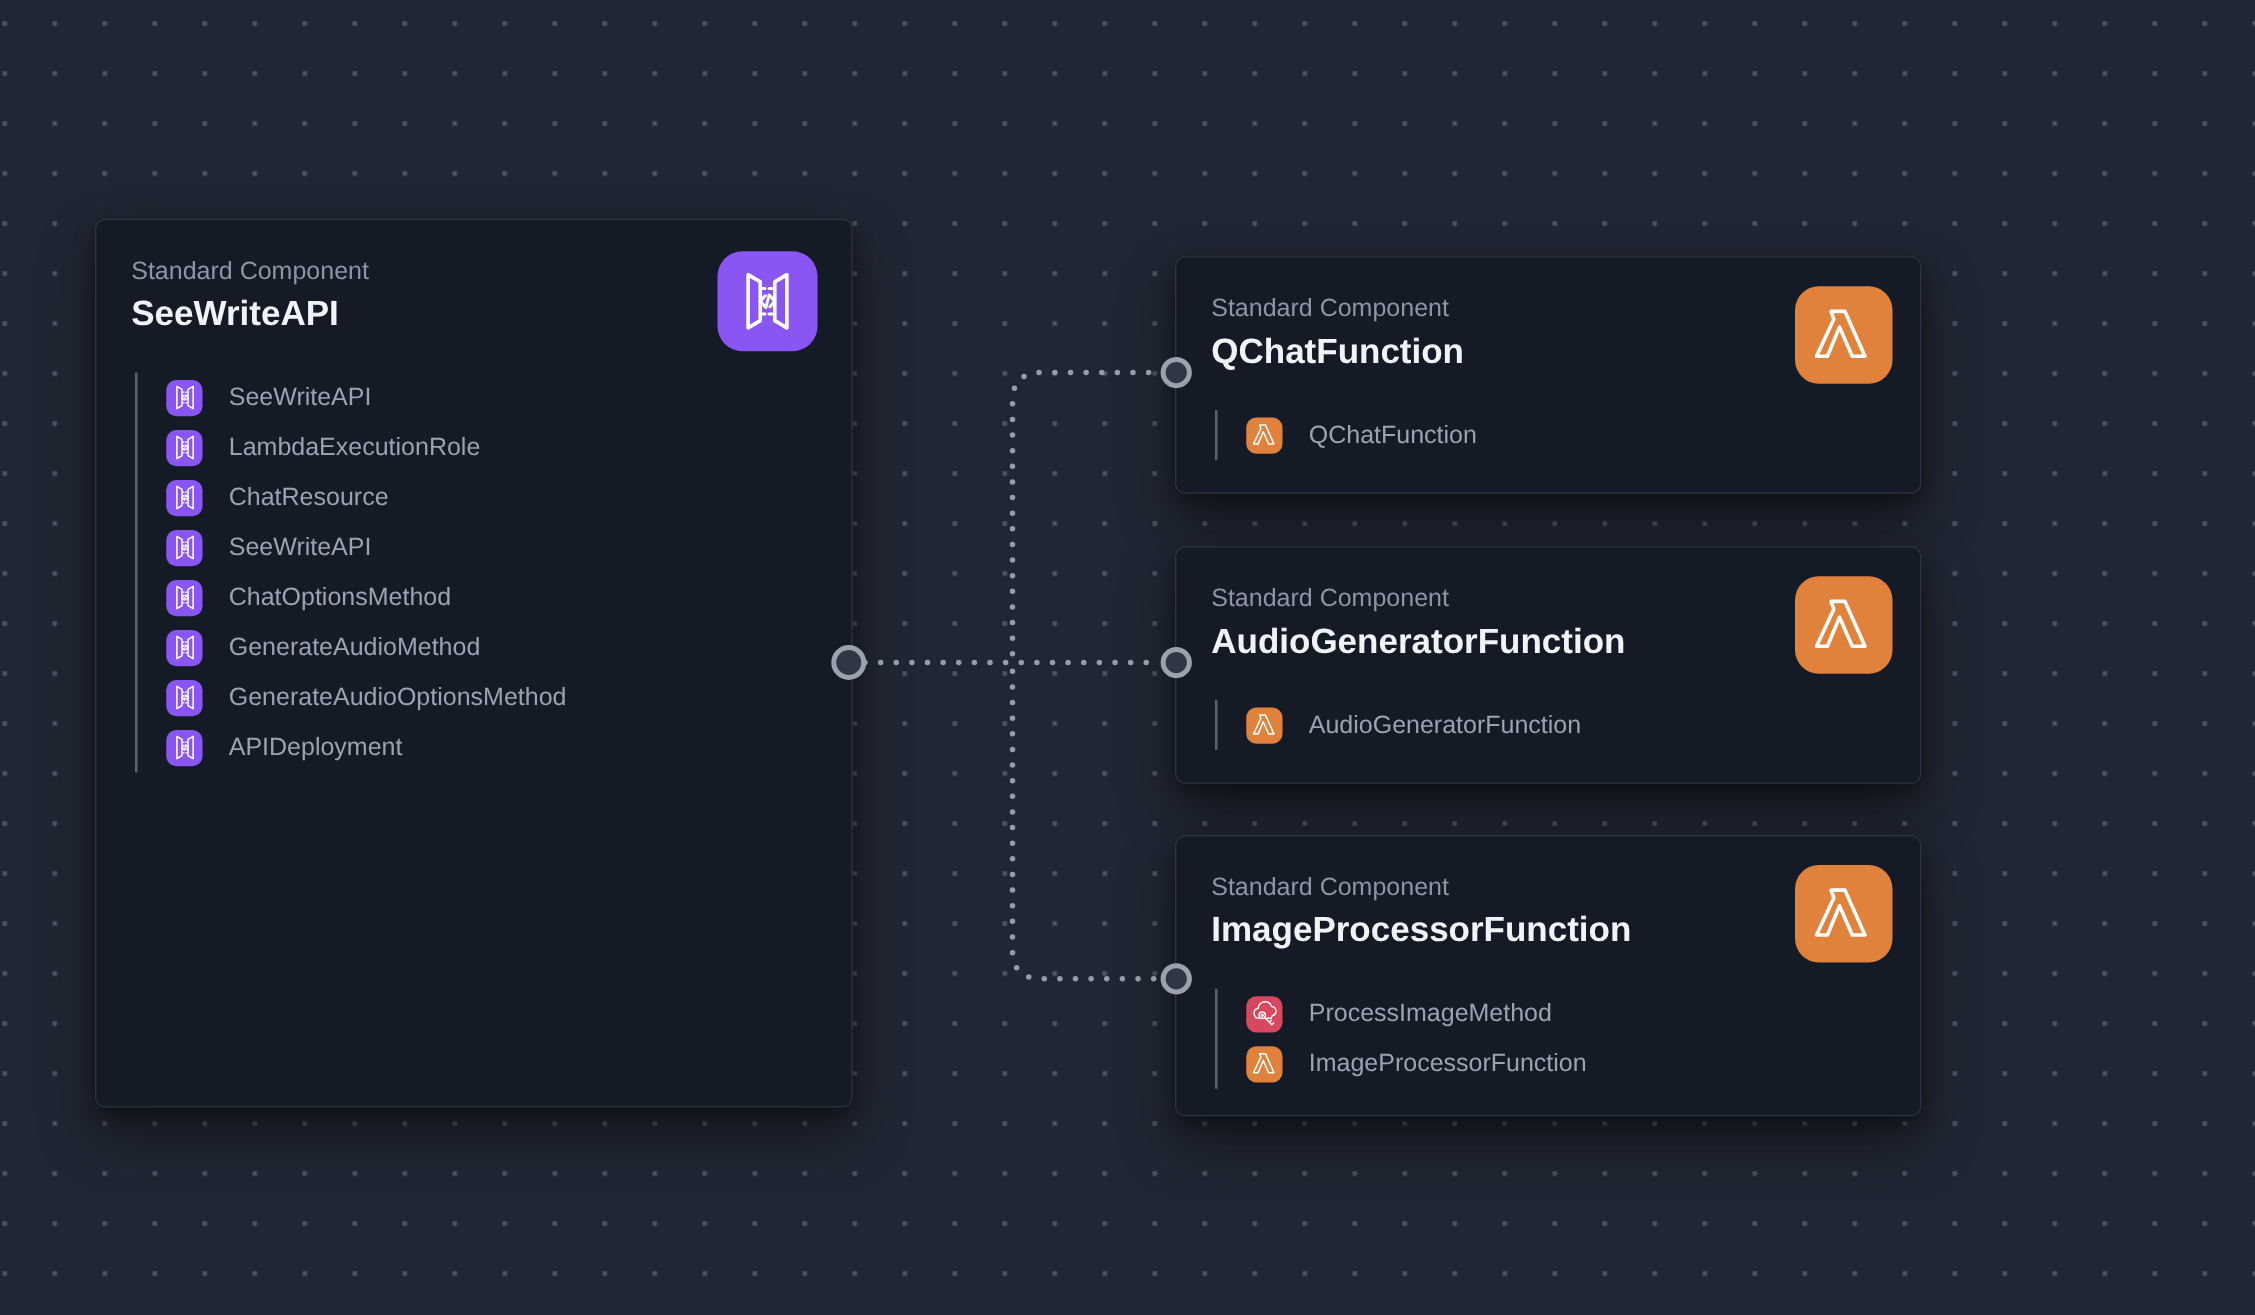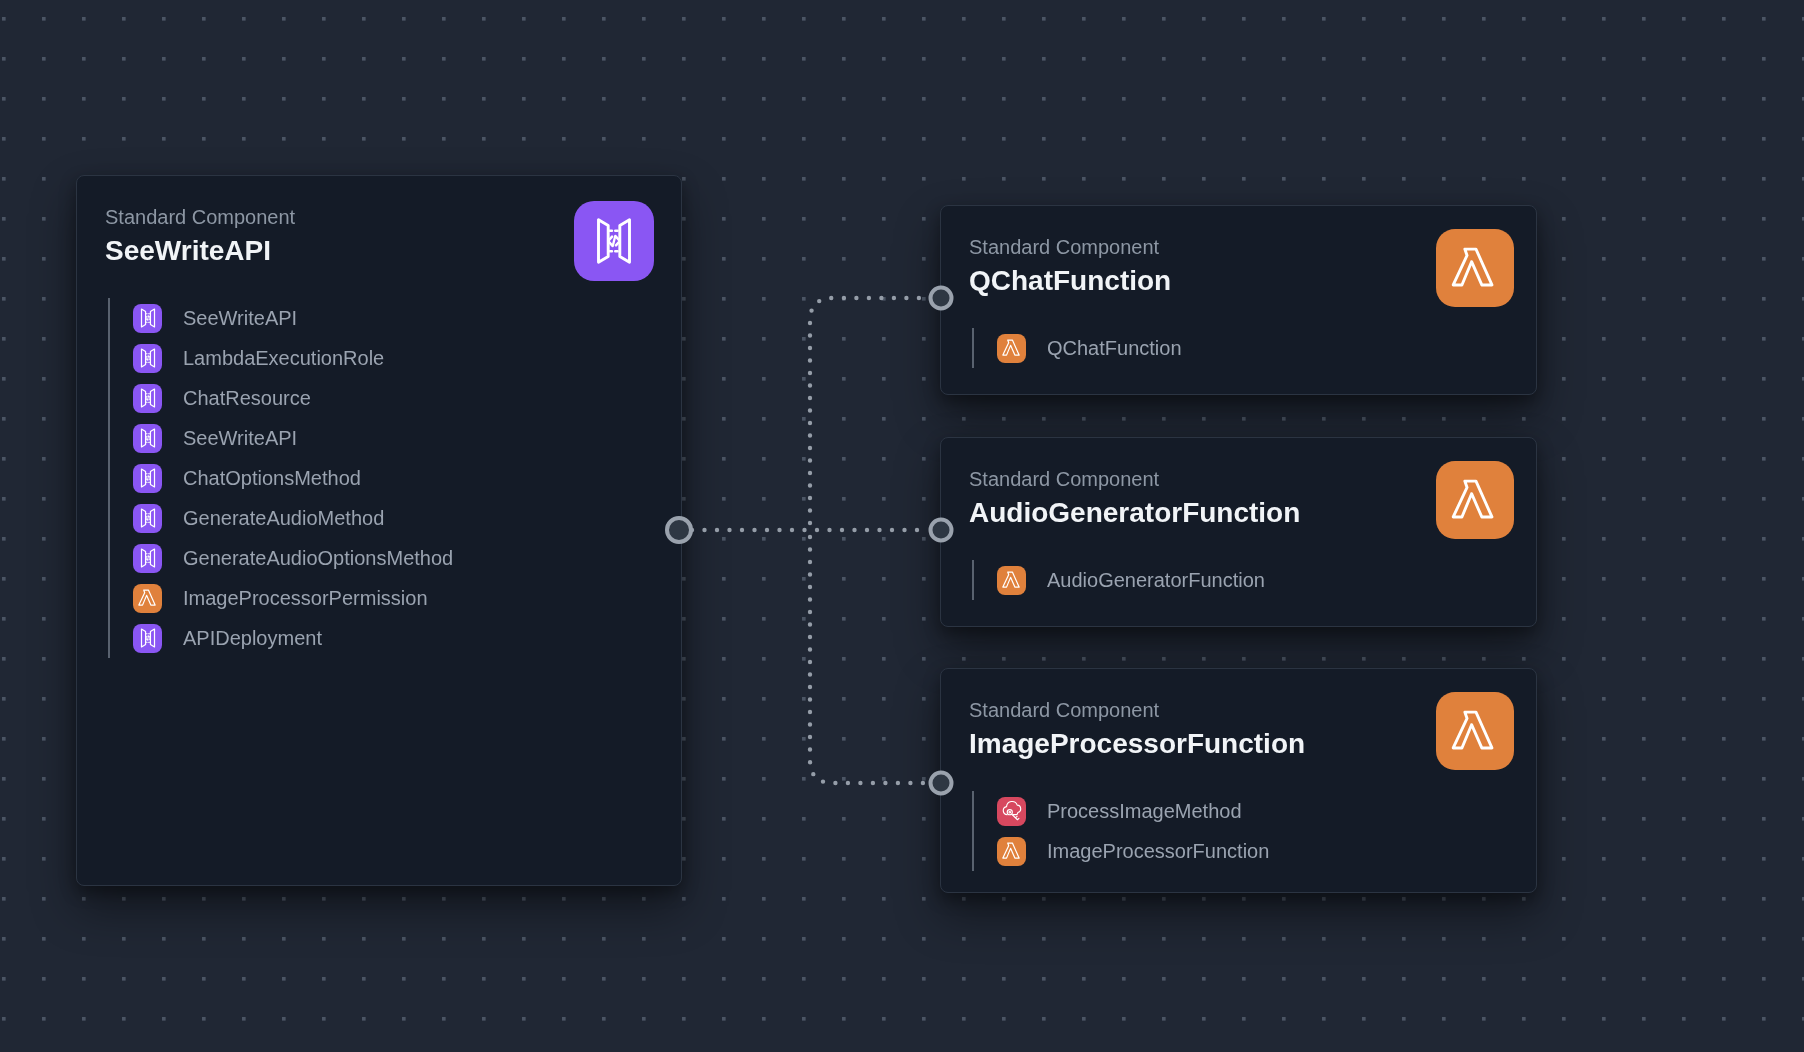--- a/index.html
+++ b/index.html
@@ -185,28 +185,20 @@
     <path d="M27.5 21.5 H36.5" stroke-width="2.6" stroke-dasharray="2.4 3.4"></path>
     <path d="M27.5 42.5 H36.5" stroke-width="2.6" stroke-dasharray="2.4 3.4"></path>
     <path d="M30 27.5 L26 32 L30 36.5" stroke-width="2.6"></path>
     <path d="M34 27.5 L38 32 L34 36.5" stroke-width="2.6"></path>
     <path d="M33.3 26.8 L30.7 37.2" stroke-width="2.4"></path>
   </svg>
 </span>
       <span class="row-label">GenerateAudioOptionsMethod</span>
     </div>
     <div class="row">
-      <span class="mini ic-lambda">
-  <svg viewBox="0 0 64 64" fill="none" stroke="#ffffff" stroke-width="3" stroke-linejoin="round">
-    <path d="M21.5 12.5 H33 L49.5 49.5 H39 L28.5 25.5 L18.5 49.5 H9.5 L23.8 19 Z"></path>
-  </svg>
-</span>
-      <span class="row-label">ImageProcessorPermission</span>
-    </div>
-    <div class="row">
       <span class="mini ic-api-gateway">
   <svg viewBox="0 0 64 64" fill="none" stroke="#ffffff" stroke-width="3" stroke-linejoin="round" stroke-linecap="round">
     <path d="M16 10 V54 L26 48 V16 Z"></path>
     <path d="M48 10 V54 L38 48 V16 Z"></path>
     <path d="M27.5 21.5 H36.5" stroke-width="2.6" stroke-dasharray="2.4 3.4"></path>
     <path d="M27.5 42.5 H36.5" stroke-width="2.6" stroke-dasharray="2.4 3.4"></path>
     <path d="M30 27.5 L26 32 L30 36.5" stroke-width="2.6"></path>
     <path d="M34 27.5 L38 32 L34 36.5" stroke-width="2.6"></path>
     <path d="M33.3 26.8 L30.7 37.2" stroke-width="2.4"></path>
   </svg>

